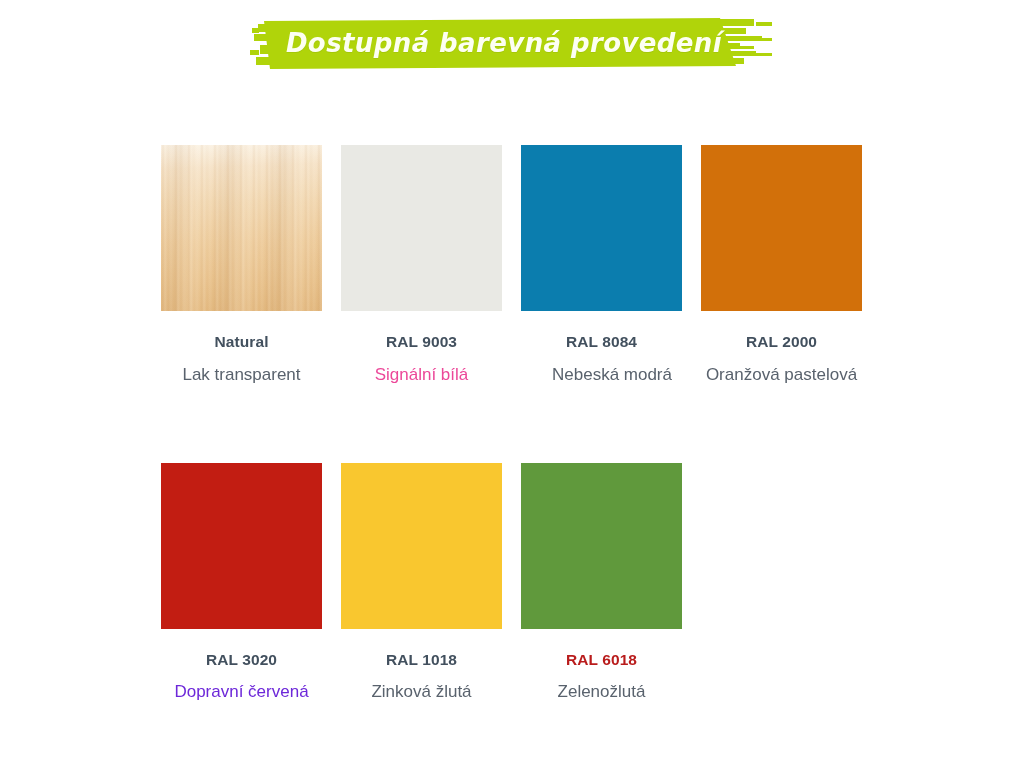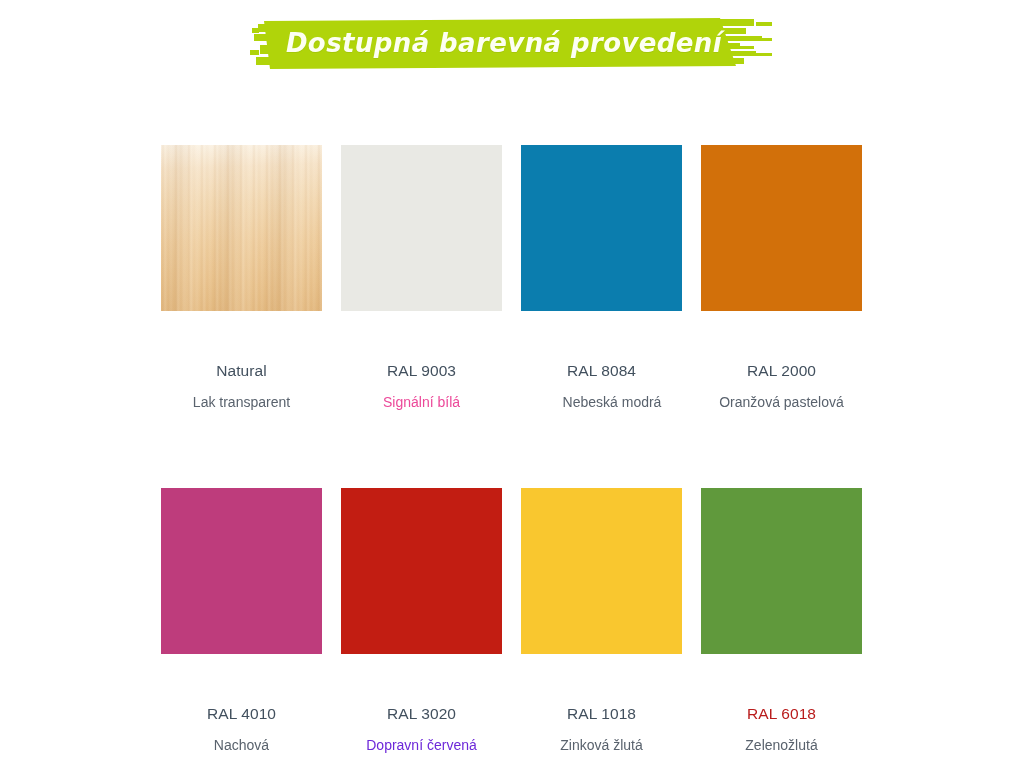--- a/index.html
+++ b/index.html
@@ -99,31 +99,31 @@
       linear-gradient(178deg,
         #fbf3e6 0%,
         #f6e3c8 14%,
         #f2d8b2 34%,
         #eecc9c 58%,
         #e9c28c 80%,
         #e3b87e 100%);
   }
 
   .label-name {
-    margin-top: 52px;
+    margin-top: 23px;
     font-size: 15.5px;
-    font-weight: 400;
+    font-weight: 700;
     color: #42505e;
     letter-spacing: 0.1px;
     text-align: center;
     line-height: 1;
   }
   .label-desc {
     margin-top: 15px;
-    font-size: 14px;
+    font-size: 17px;
     font-weight: 400;
     color: #59626d;
     text-align: left;
     line-height: 1.2;
     white-space: nowrap;
   }
   .row-2 .cell { margin-top: 0; }
   .spacer-rows { height: 78px; }
 </style>
 </head>
@@ -181,25 +181,20 @@
       <div class="label-name" style="color: rgb(66, 80, 94);">RAL 2000</div>
       <div class="label-desc" style="color: rgb(89, 98, 109);">Oranžová pastelová</div>
     </div>
 
   </div>
 
   <div class="spacer-rows"></div>
 
   <div class="row row-2">
 
-    <div class="cell">
-      <div class="swatch" style="background-color: rgb(190, 60, 124);"></div>
-      <div class="label-name" style="color: rgb(66, 80, 94);">RAL 4010</div>
-      <div class="label-desc" style="color: rgb(89, 98, 109);">Nachová</div>
-    </div>
 
     <div class="cell">
       <div class="swatch" style="background-color: rgb(194, 29, 18);"></div>
       <div class="label-name" style="color: rgb(66, 80, 94);">RAL 3020</div>
       <div class="label-desc" style="color: #6d28d9;">Dopravní červená</div>
     </div>
 
     <div class="cell">
       <div class="swatch" style="background-color: rgb(249, 199, 47);"></div>
       <div class="label-name" style="color: rgb(66, 80, 94);">RAL 1018</div>

